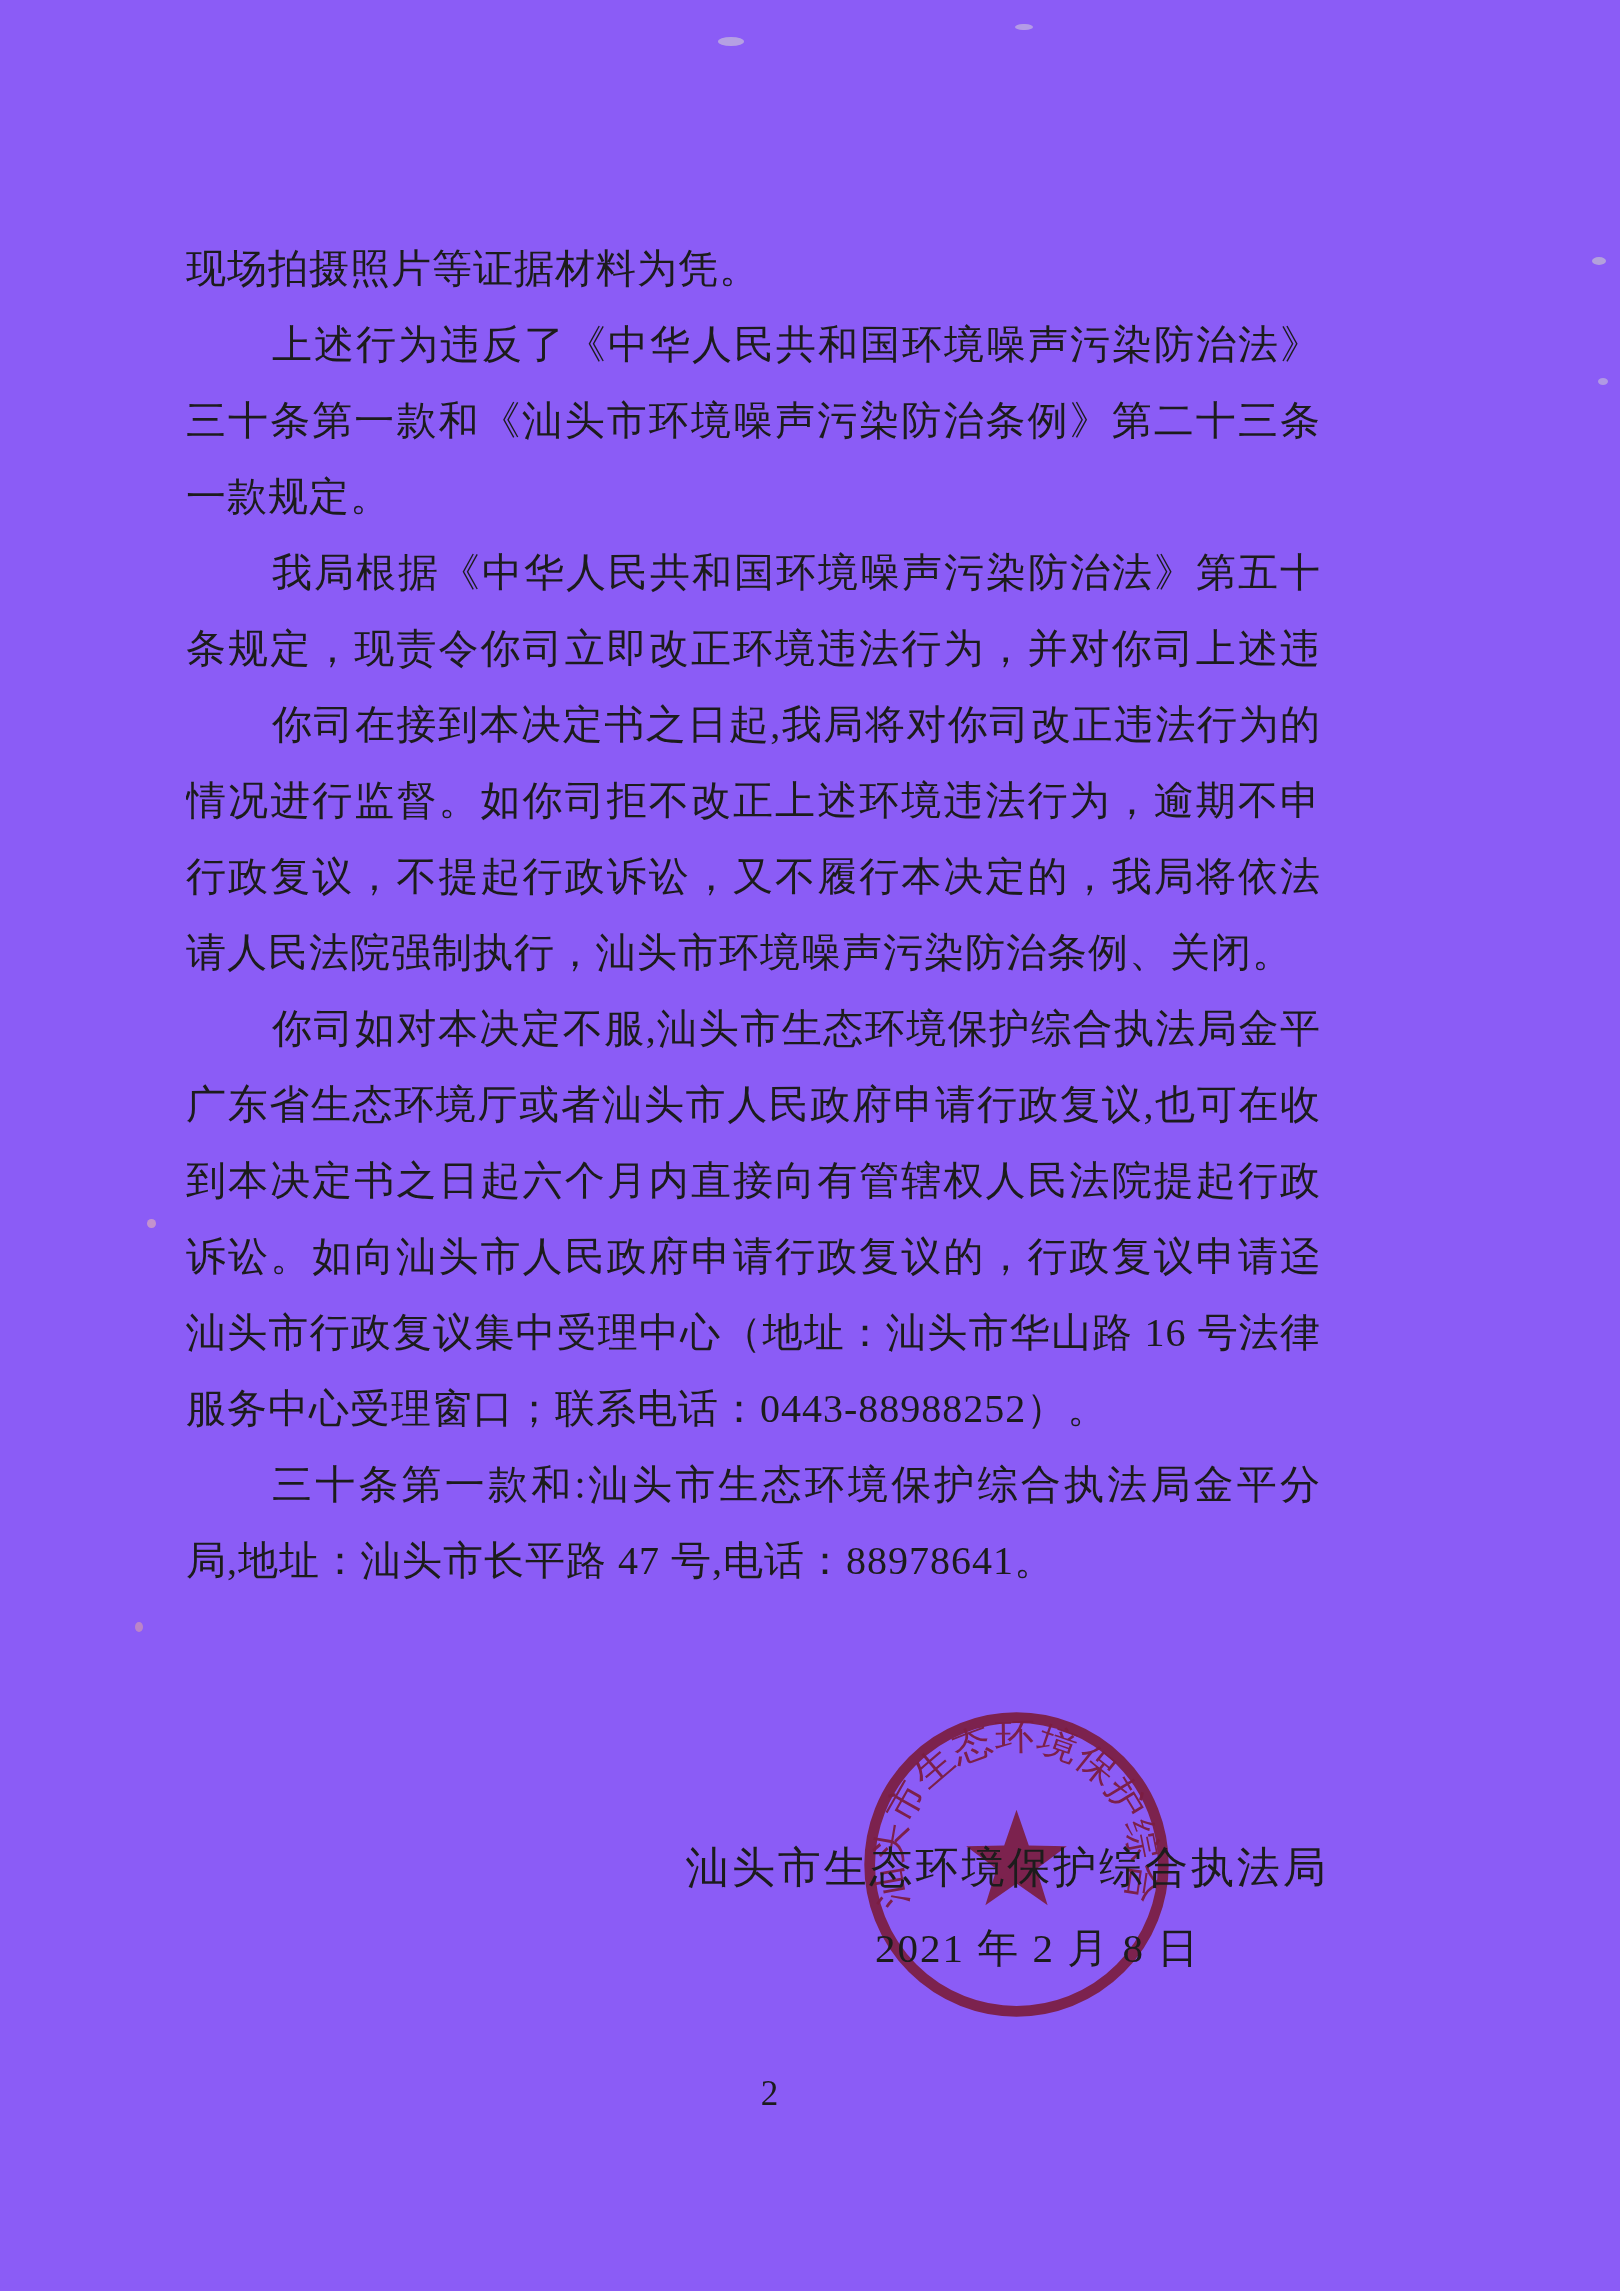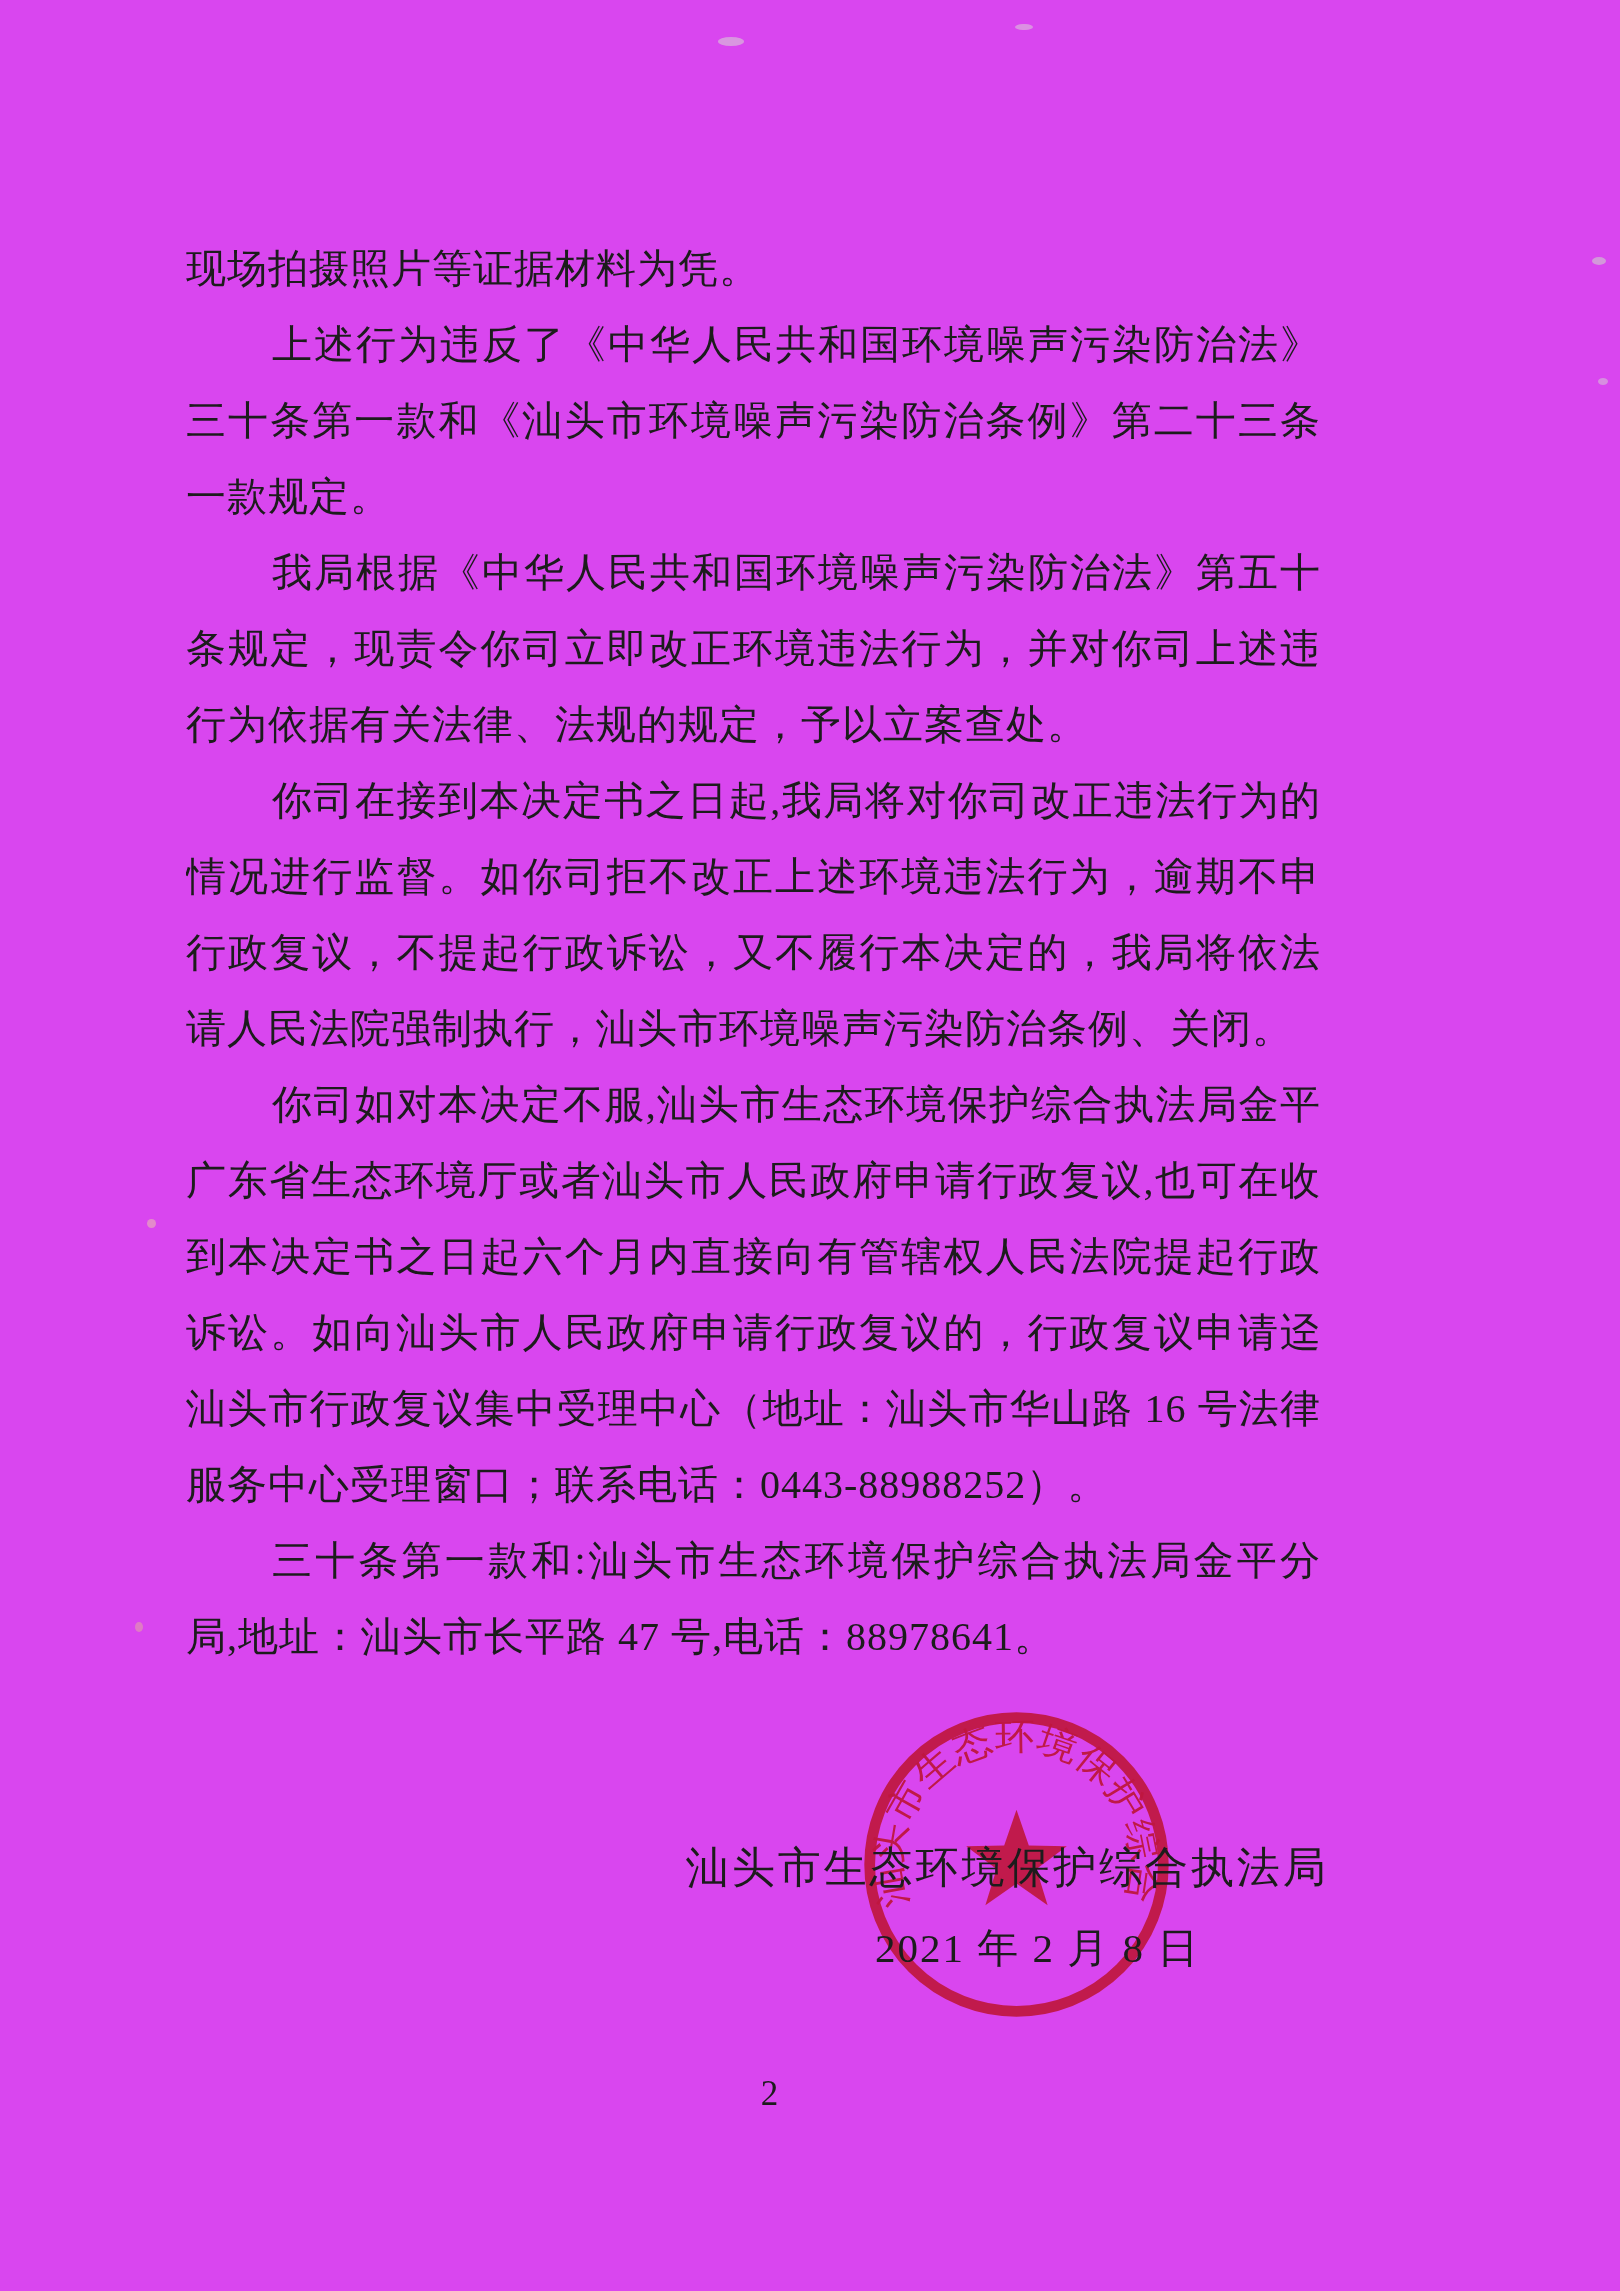--- a/index.html
+++ b/index.html
@@ -1,20 +1,20 @@
 <!DOCTYPE html>
 <html><head>
 <meta charset="utf-8">
 <style>
   html,body{margin:0;padding:0;background:#e9e9e7;}
   .page{
     position:relative;
     width:1620px;height:2292px;
     margin:0 auto;
-    background:#d946ef;
+    background:#8b5cf6;
     overflow:hidden;
     font-family:"Liberation Serif","DejaVu Serif",serif;
     color:#1c1c1c;
   }
   .doc-text{
     position:absolute;
     left:186px;top:231px;width:1135px;
     font-size:40px;
     letter-spacing:1px;
     font-kerning:none;
@@ -58,21 +58,20 @@
 
 <div class="page">
 
   <div class="doc-text">
     <div class="line para-end">现场拍摄照片等证据材料为凭。</div>
     <div class="line para-start">上述行为违反了《中华人民共和国环境噪声污染防治法》第</div>
     <div class="line">三十条第一款和《汕头市环境噪声污染防治条例》第二十三条第</div>
     <div class="line para-end">一款规定。</div>
     <div class="line para-start">我局根据《中华人民共和国环境噪声污染防治法》第五十六</div>
     <div class="line">条规定，现责令你司立即改正环境违法行为，并对你司上述违法</div>
-    <div class="line para-end">行为依据有关法律、法规的规定，予以立案查处。</div>
     <div class="line para-start">你司在接到本决定书之日起,我局将对你司改正违法行为的</div>
     <div class="line">情况进行监督。如你司拒不改正上述环境违法行为，逾期不申请</div>
     <div class="line">行政复议，不提起行政诉讼，又不履行本决定的，我局将依法申</div>
     <div class="line para-end">请人民法院强制执行，汕头市环境噪声污染防治条例、关闭。</div>
     <div class="line para-start">你司如对本决定不服,汕头市生态环境保护综合执法局金平分</div>
     <div class="line">广东省生态环境厅或者汕头市人民政府申请行政复议,也可在收</div>
     <div class="line">到本决定书之日起六个月内直接向有管辖权人民法院提起行政</div>
     <div class="line">诉讼。如向汕头市人民政府申请行政复议的，行政复议申请迳送</div>
     <div class="line">汕头市行政复议集中受理中心（地址：汕头市华山路 16 号法律</div>
     <div class="line para-end">服务中心受理窗口；联系电话：0443-88988252）。</div>

